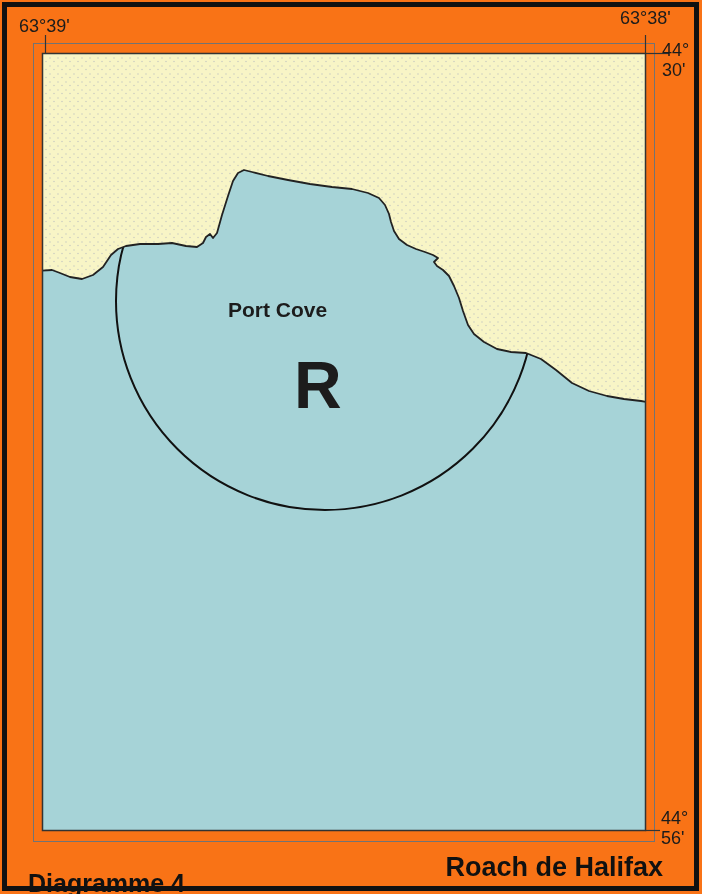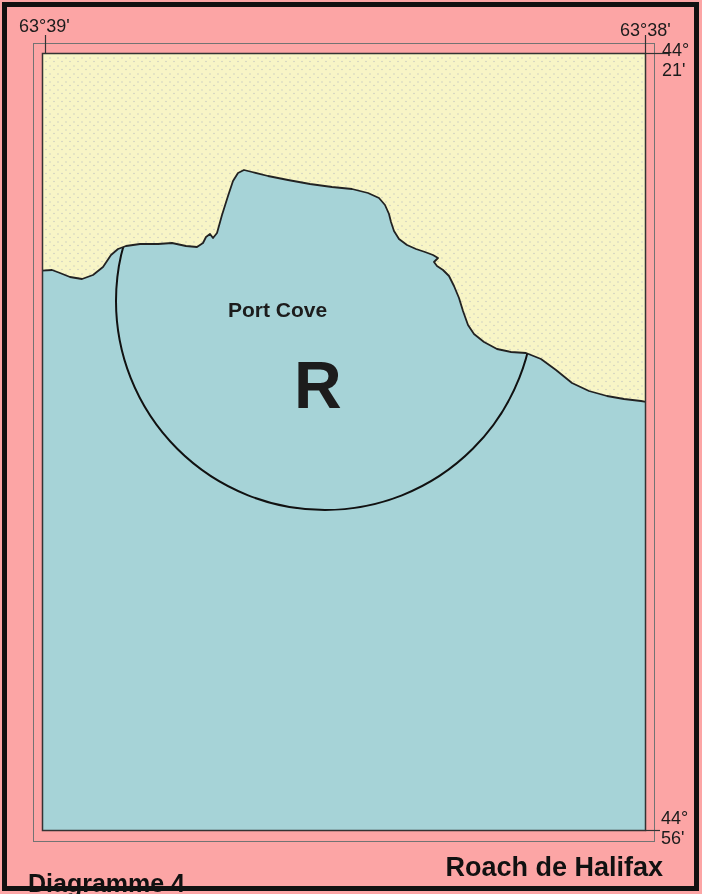--- a/index.html
+++ b/index.html
@@ -1,17 +1,17 @@
 <!DOCTYPE html>
 <html><head>
 <meta charset="utf-8">
 <style>
   html,body{margin:0;padding:0;background:#ffffff;}
   .page{
-    position:relative;width:702px;height:894px;background:#fca5a5;
+    position:relative;width:702px;height:894px;background:#f97316;
     font-family:"Liberation Sans","DejaVu Sans",sans-serif;overflow:hidden;
   }
   .outer-border{
     position:absolute;left:2px;top:2px;right:3px;bottom:3px;
     border:5px solid #111;pointer-events:none;
   }
   .map-svg{position:absolute;left:0;top:0;}
   .label{position:absolute;color:#1c1c1c;white-space:nowrap;}
   .coord{font-size:18px;line-height:20px;letter-spacing:0px;}
   .cove-label{font-size:21px;font-weight:bold;line-height:21px;}
@@ -54,25 +54,25 @@
     <rect x="33.5" y="43.5" width="621" height="798" fill="none" stroke="#737373" stroke-width="1"></rect>
 
     <line x1="45.5" y1="35" x2="45.5" y2="53.5" stroke="#333" stroke-width="1.2"></line>
     <line x1="645.5" y1="35" x2="645.5" y2="53.5" stroke="#333" stroke-width="1.2"></line>
     <line x1="645.5" y1="53.5" x2="669" y2="53.5" stroke="#333" stroke-width="1.2"></line>
     <line x1="645.5" y1="830.5" x2="660" y2="830.5" stroke="#333" stroke-width="1.2"></line>
   </svg>
 
   <div class="label coord" style="left:19px;top:16px;">63°39'</div>
 
-  <div class="label coord" style="left:620px;top:20px;">63°38'</div>
+  <div class="label coord" style="left:620px;top:8px;">63°38'</div>
 
   <div class="label coord" style="left:662px;top:40px;">
     <div>44°</div>
-    <div>21'</div>
+    <div>30'</div>
   </div>
 
   <div class="label coord" style="left:661px;top:808px;">
     <div>44°</div>
     <div>56'</div>
   </div>
 
   <div class="label cove-label" style="left:228px;top:299px;">Port Cove</div>
 
   <div class="label area-letter" style="left:294px;top:352px;">R</div>

